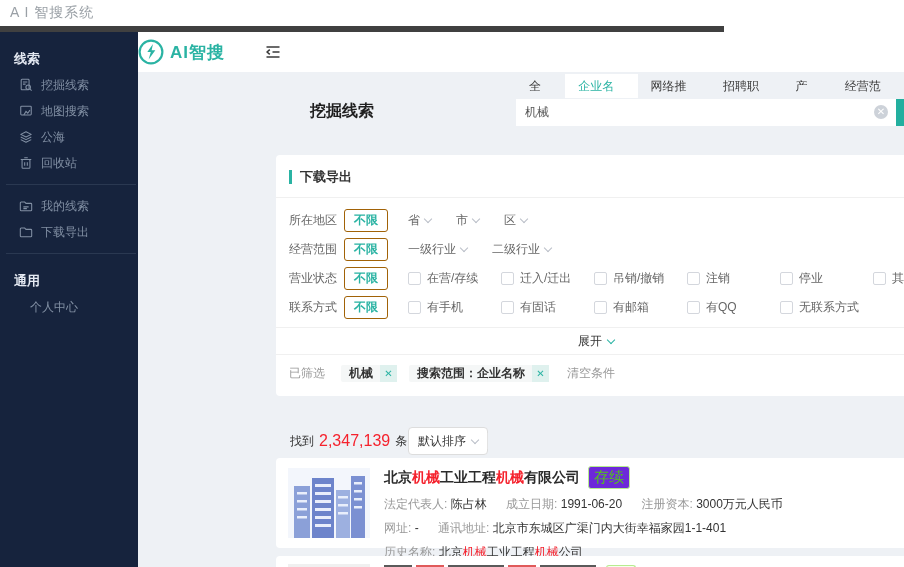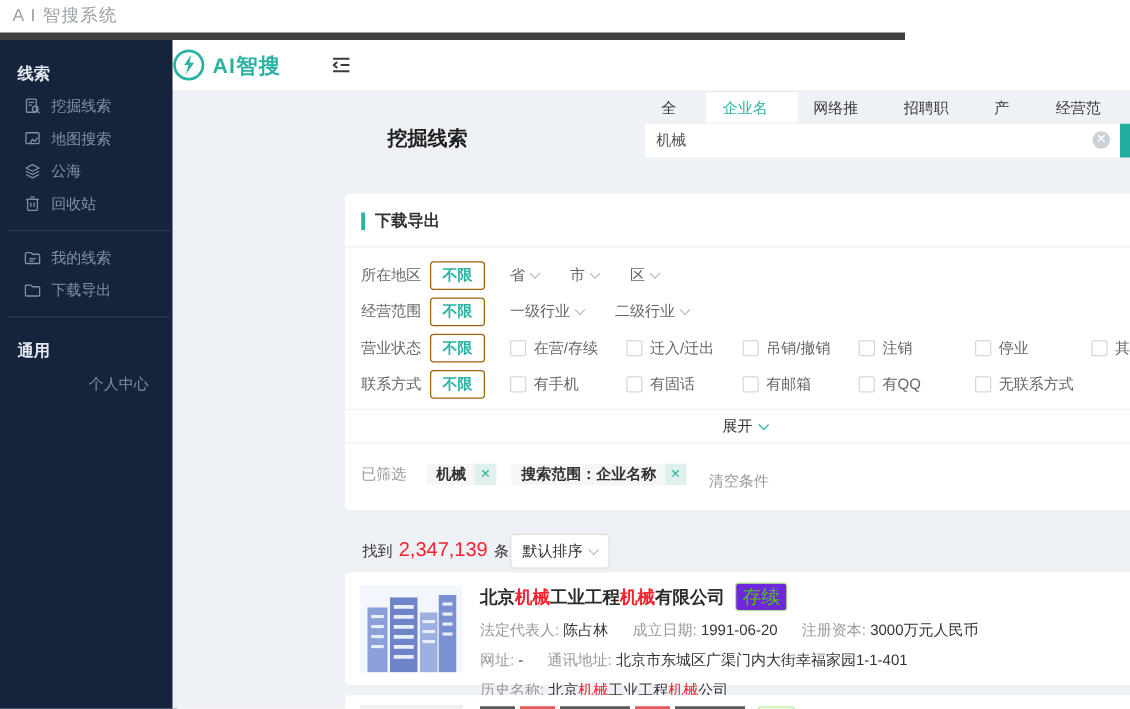--- a/index.html
+++ b/index.html
@@ -12,21 +12,21 @@
     color:#9aa0a6; font-size:14px; letter-spacing:1px; }
 
   
   .sidebar { position:absolute; left:0; top:32px; width:142px; bottom:0; background:#16233d;
     font-size:12px; color:#8290a4; }
   .sec-label { color:#e4e9f2; font-weight:bold; font-size:13px; margin:18px 0 4px 14px; }
   .side-item { display:flex; align-items:center; gap:8px; height:26px; padding-left:19px;
     color:#8290a4; cursor:pointer; }
   .side-item svg { flex:0 0 auto; }
   .side-div { height:1px; background:#3c4a63; margin:8px 6px; opacity:.55; }
-  .side-item.noicon { padding-left:30px;margin-left:41px; }
+  .side-item.noicon { padding-left:30px; }
 
   
   .main-header { position:absolute; left:138px; top:32px; right:0; height:40px; background:#fff;
     display:flex; align-items:center; }
   .logo { display:flex; align-items:center; gap:6px; }
   .logo-text { color:#2ab3a3; font-size:17px; font-weight:bold; letter-spacing:1px; }
   .fold-icon { margin-left:38px; cursor:pointer; }
 
   
   .content { position:absolute; left:138px; top:72px; right:0; bottom:0; background:#eef1f5; }
@@ -63,21 +63,21 @@
   .opt { width:93px; display:flex; align-items:center; gap:6px; color:#666; flex:0 0 auto; cursor:pointer; }
   .cbx { width:13px; height:13px; border:1px solid #d4d7dd; border-radius:2px; background:#fff; flex:0 0 auto; }
   .expand-row { height:26px; display:flex; align-items:center; justify-content:center; gap:6px;
     font-size:12px; color:#333; cursor:pointer; }
   .sel-row { display:flex; align-items:center; padding:10px 13px 14px; font-size:12px; }
   .sel-label { color:#999; margin-right:16px; }
   .f-tag { display:flex; align-items:center; background:#f5f7f7; border-radius:2px; margin-right:12px;
     padding-left:8px; font-weight:bold; color:#333; }
   .f-tag .x { width:17px; height:17px; background:#dff1ee; color:#2ab3a3; font-size:10px; line-height:17px;
     text-align:center; margin-left:7px; cursor:pointer; }
-  .clear-link { color:#999; margin-left:6px; cursor:pointer;margin-top:12px; }
+  .clear-link { color:#999; margin-left:6px; cursor:pointer; }
 
   
   .count-row { position:absolute; left:138px; top:355px; right:0; height:28px; display:flex; align-items:center; font-size:12px; color:#333; }
   .count-row .p1 { margin-left:14px; }
   .count-num { color:#f5222d; font-size:16px; margin:0 5px; }
   .sort-select { position:absolute; left:132px; top:0; width:80px; height:28px; background:#fff;
     border:1px solid #ddd; border-radius:4px; display:flex; align-items:center; justify-content:space-between;
     padding:0 9px; color:#333; cursor:pointer; }
   .v-div { position:absolute; left:211px; top:6px; width:1px; height:16px; background:#e3e3e3; }
 

